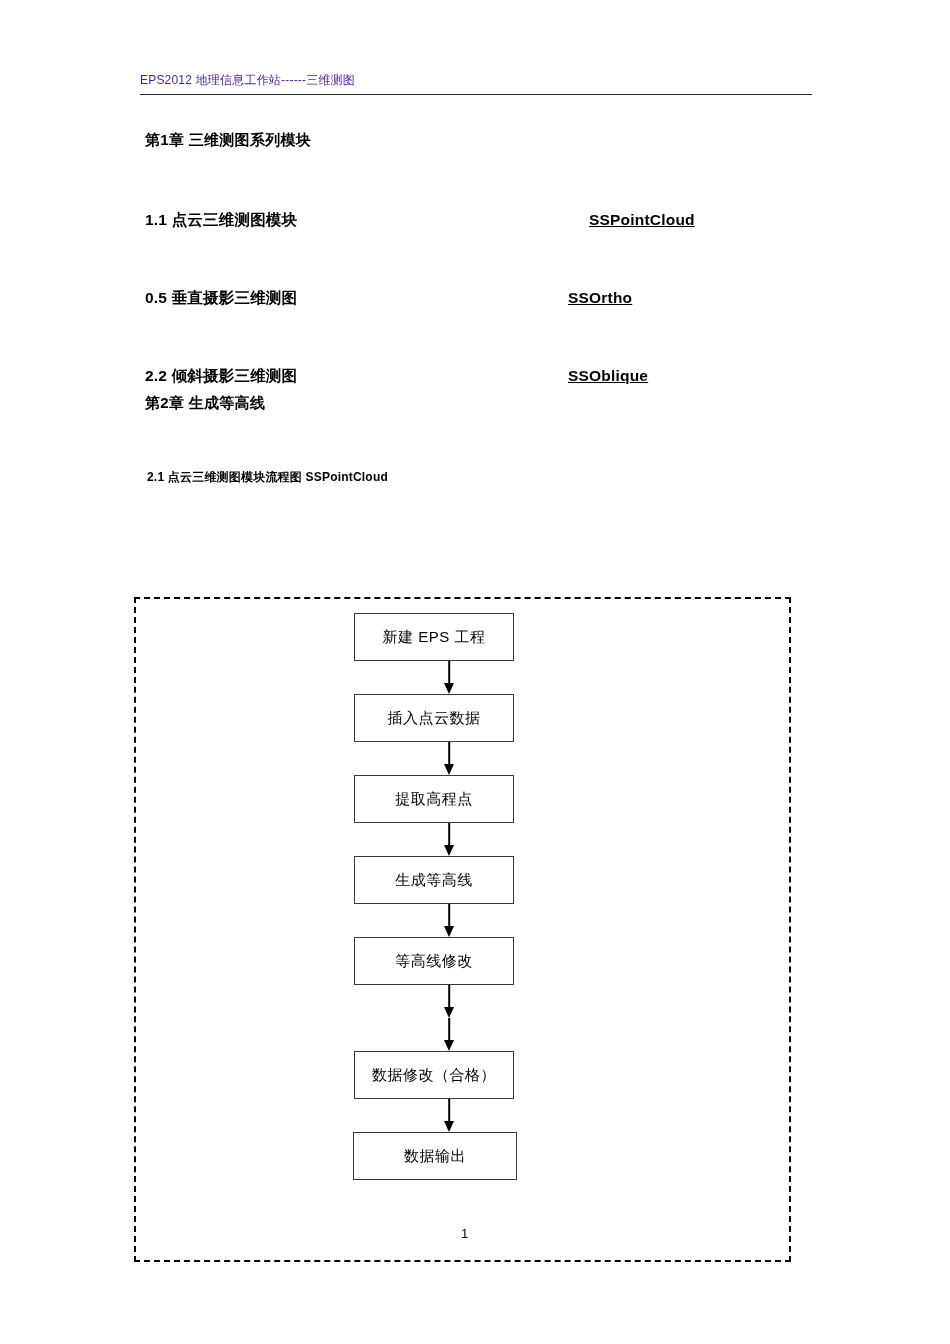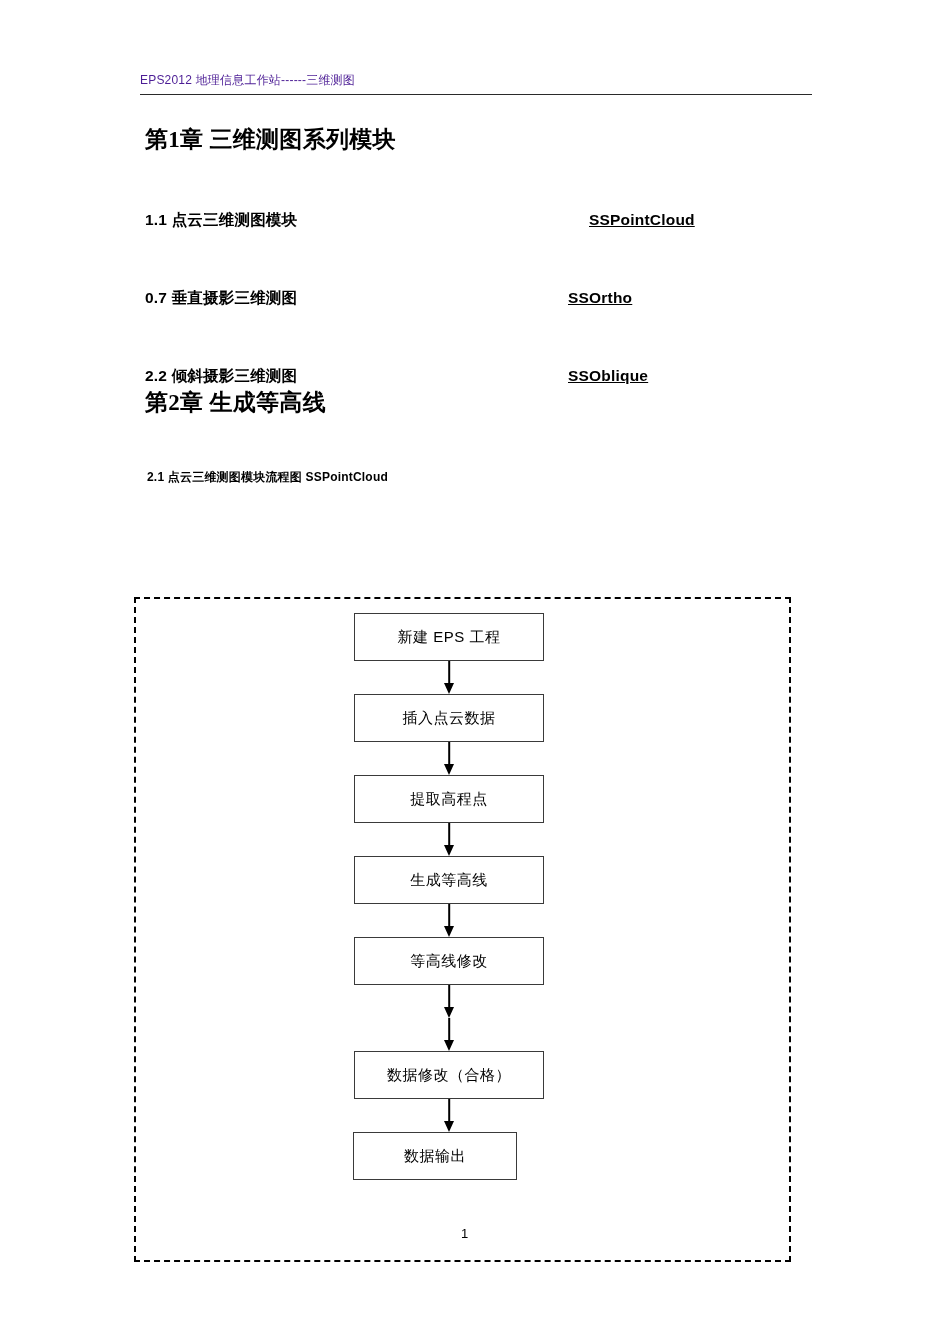--- a/index.html
+++ b/index.html
@@ -38,26 +38,25 @@
 
   
   .content {
     position: absolute;
     left: 145px;
     top: 125px;
     width: 680px;
   }
 
   h1.chapter {
-    font-size: 23px;
+    font-size: 15px;
     font-weight: bold;
     margin: 0;
     letter-spacing: 0.3px;
     line-height: 30px;
-    font-family: Liberation Serif, serif;
   }
   .chapter-1 { margin-top: 8px; }
   .chapter-2 { margin-top: 74px; }
 
   .entry {
     display: flex;
     align-items: baseline;
     font-size: 15.5px;
     font-weight: bold;
     letter-spacing: 0.2px;
@@ -91,21 +90,21 @@
   }
 
   .flow-stack {
     position: absolute;
     left: 218px;
     top: 14px;
     width: 192px;
   }
 
   .flow-node {
-    width: 190px;
+    width: 160px;
     height: 48px;
     border: 1.6px solid #3a3a3a;
     box-sizing: border-box;
     display: flex;
     align-items: center;
     justify-content: center;
     background: #ffffff;
     font-size: 15px;
     letter-spacing: 0.5px;
     color: #000;
@@ -159,21 +158,21 @@
 <div class="content">
 
   <h1 class="chapter chapter-1">第1章 三维测图系列模块</h1>
 
   <div class="entry entry-1">
     <span class="entry-label">1.1 点云三维测图模块</span>
     <span class="entry-code">SSPointCloud</span>
   </div>
 
   <div class="entry entry-2">
-    <span class="entry-label">0.7 垂直摄影三维测图</span>
+    <span class="entry-label">0.5 垂直摄影三维测图</span>
     <span class="entry-code">SSOrtho</span>
   </div>
 
   <div class="entry entry-3">
     <span class="entry-label">2.2 倾斜摄影三维测图</span>
     <span class="entry-code">SSOblique</span>
   </div>
 
   <h1 class="chapter chapter-2">第2章 生成等高线</h1>
 

